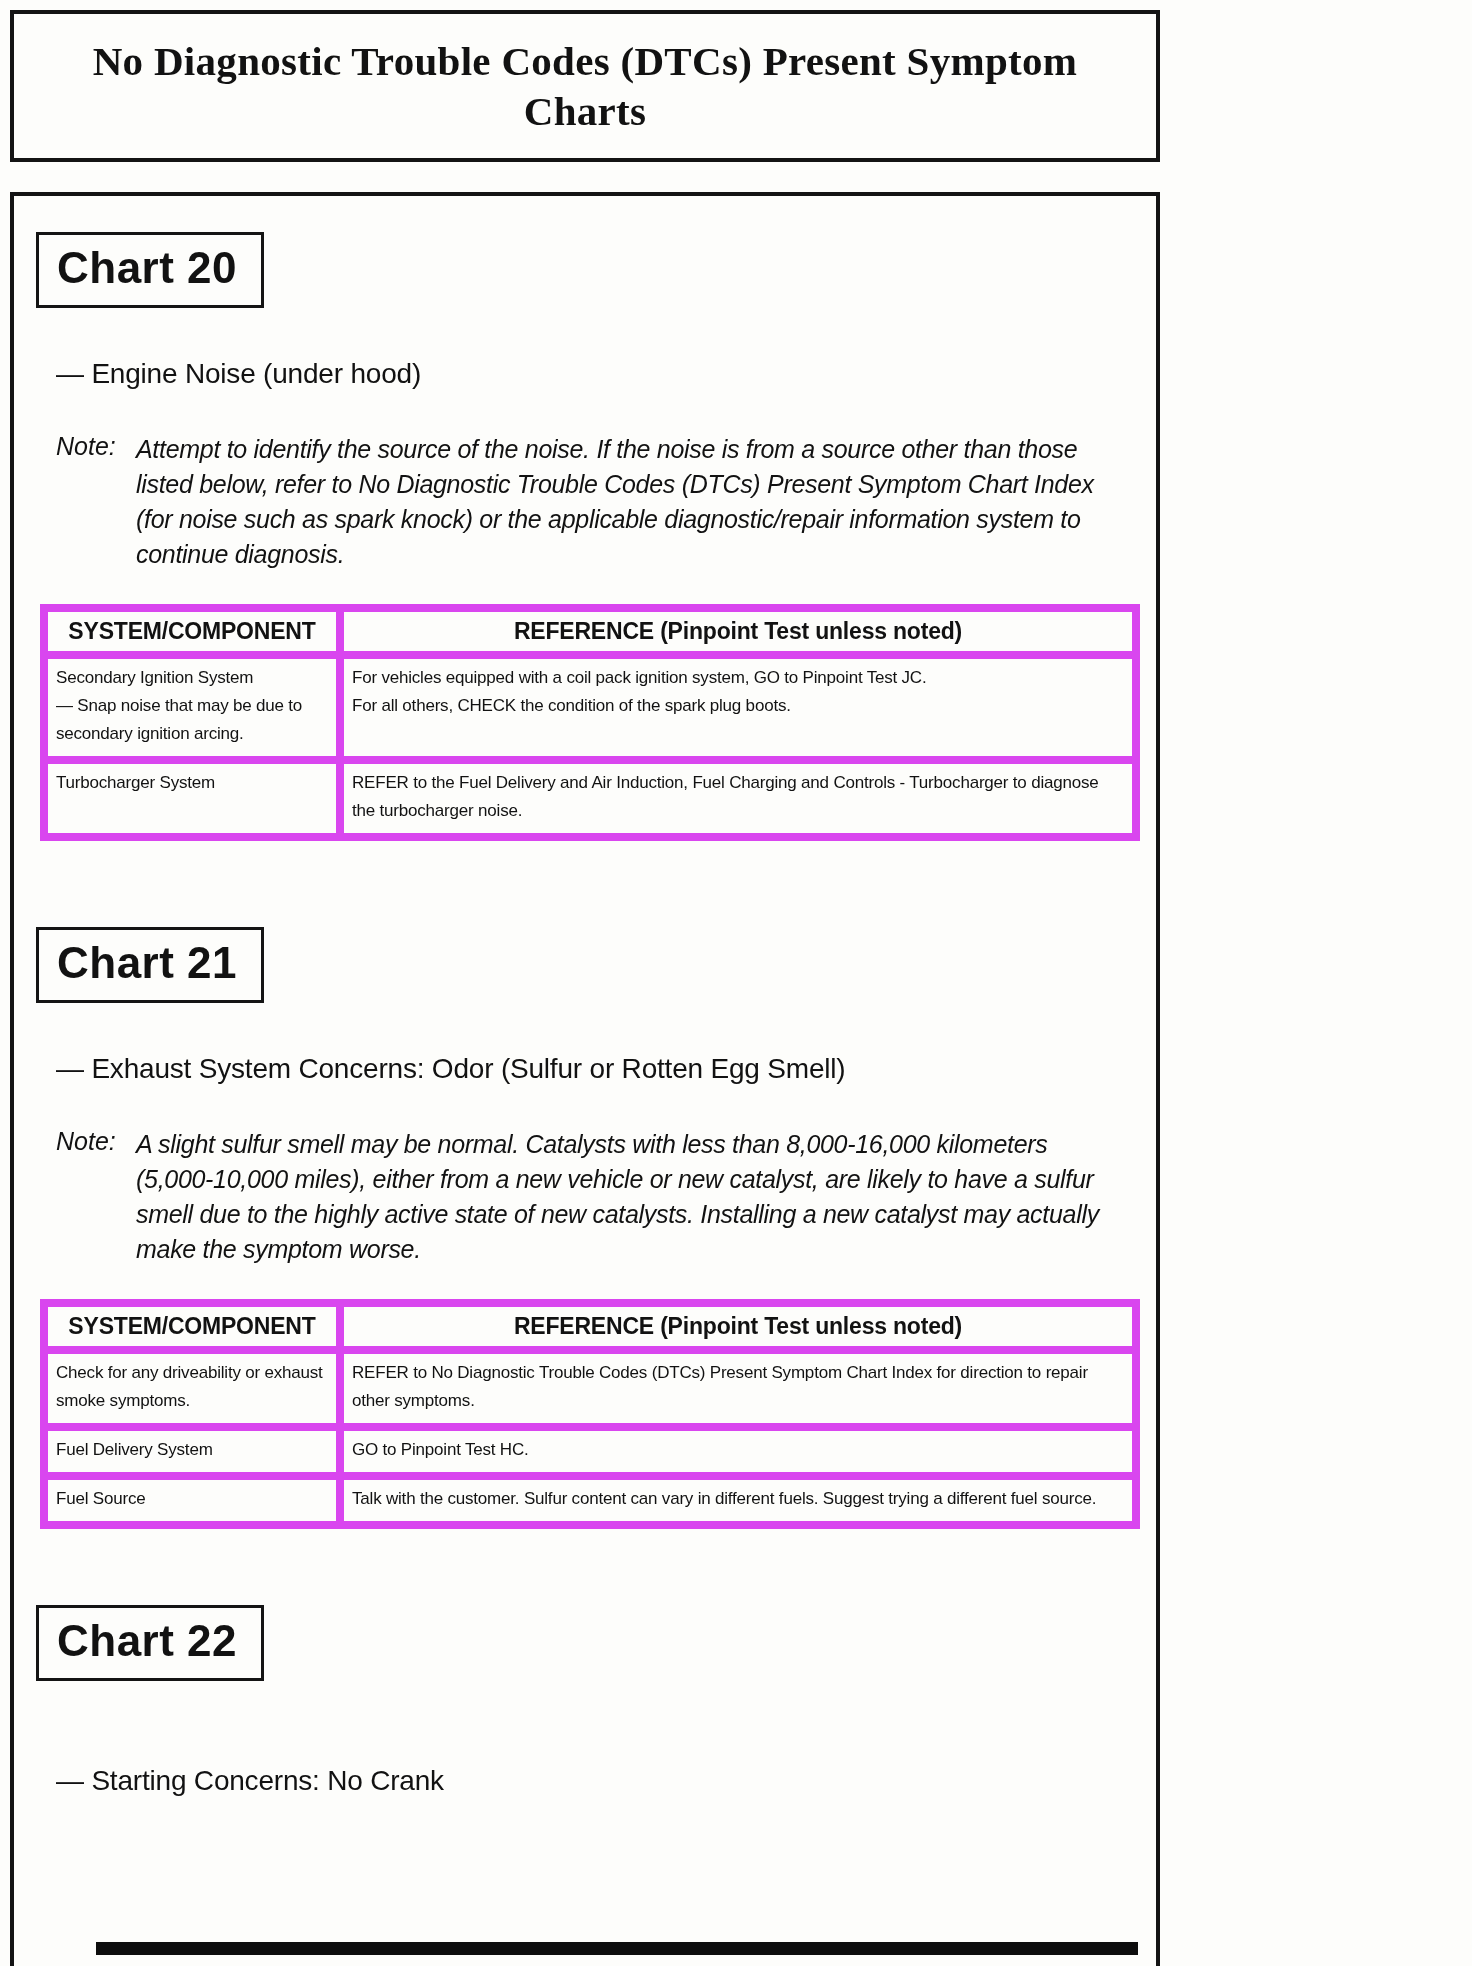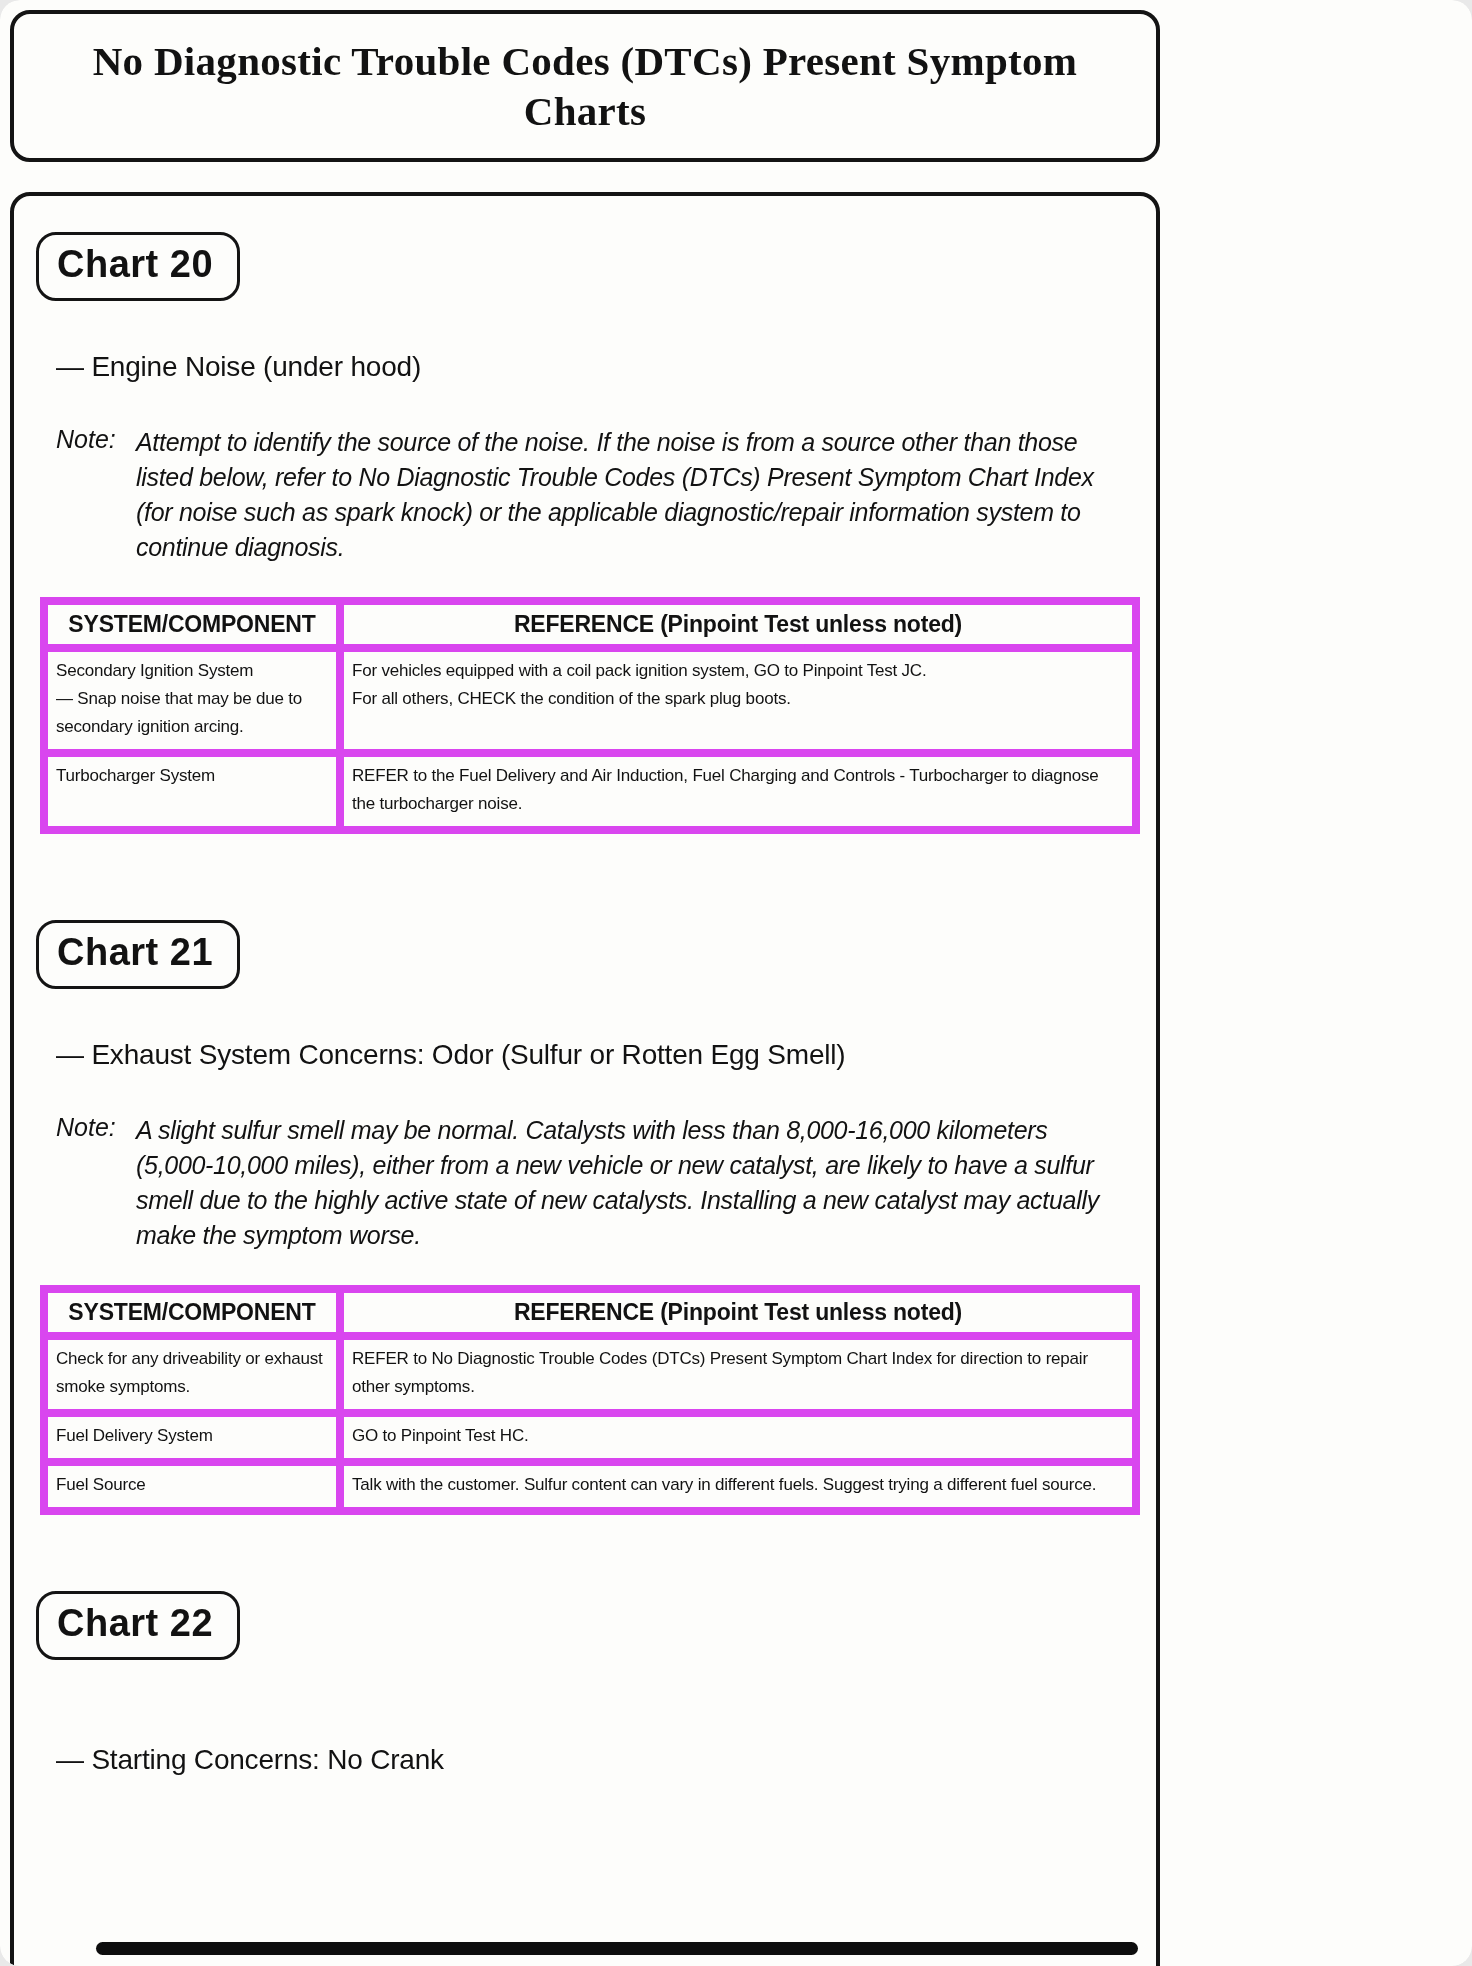--- a/index.html
+++ b/index.html
@@ -1,15 +1,15 @@
 <!DOCTYPE html>
 <html><head>
 <meta charset="utf-8">
 <style>
-  * { margin: 0; padding: 0; box-sizing: border-box; border-radius: 20px; }
+  * { margin: 0; padding: 0; box-sizing: border-box; }
   html, body { background: #e9e9e9; }
   body {
     width: 1472px; height: 1966px;
     font-family: "Liberation Sans", sans-serif;
     color: #121212;
   }
   .page {
     position: relative;
     width: 1472px; height: 1966px;
     background: #fdfdfb;
@@ -43,21 +43,21 @@
     padding-top: 36px;
   }
 
   .chart-label-box {
     display: inline-block;
     margin-left: 22px;
     border: 3px solid #141414;
     padding: 8px 24px 12px 18px;
   }
   .chart-label-box .chart-label {
-    font-size: 38px;
+    font-size: 44px;
     font-weight: bold;
     letter-spacing: 0.5px;
     text-align: right;
   }
 
   .symptom {
     font-size: 28px;
     margin: 50px 30px 0 42px;
     letter-spacing: -0.2px;
   }

